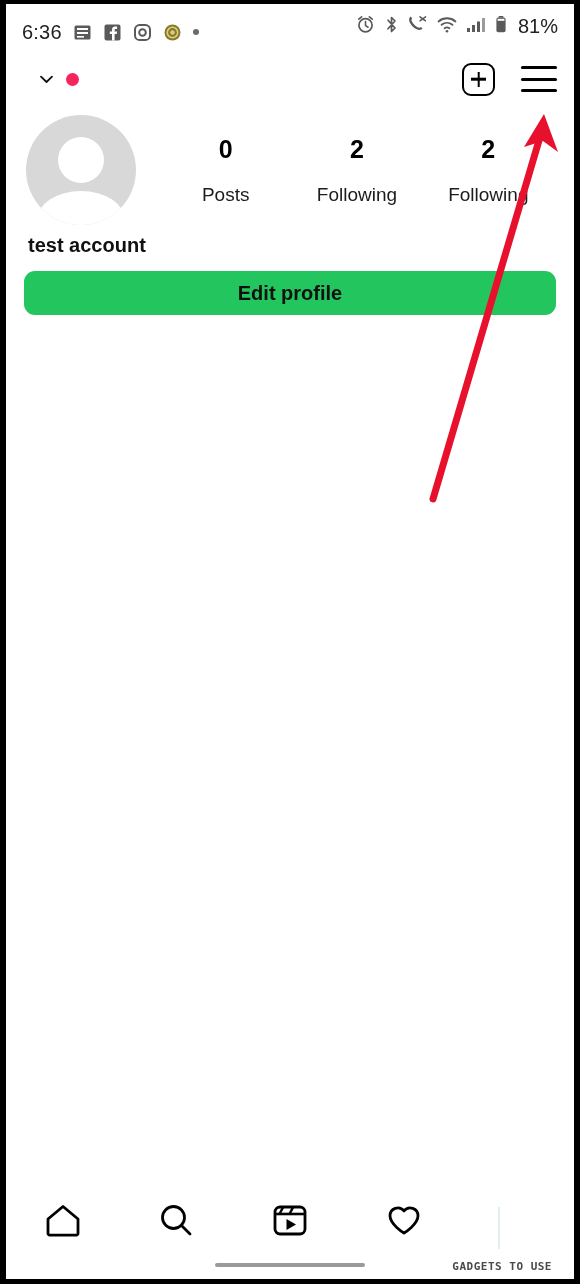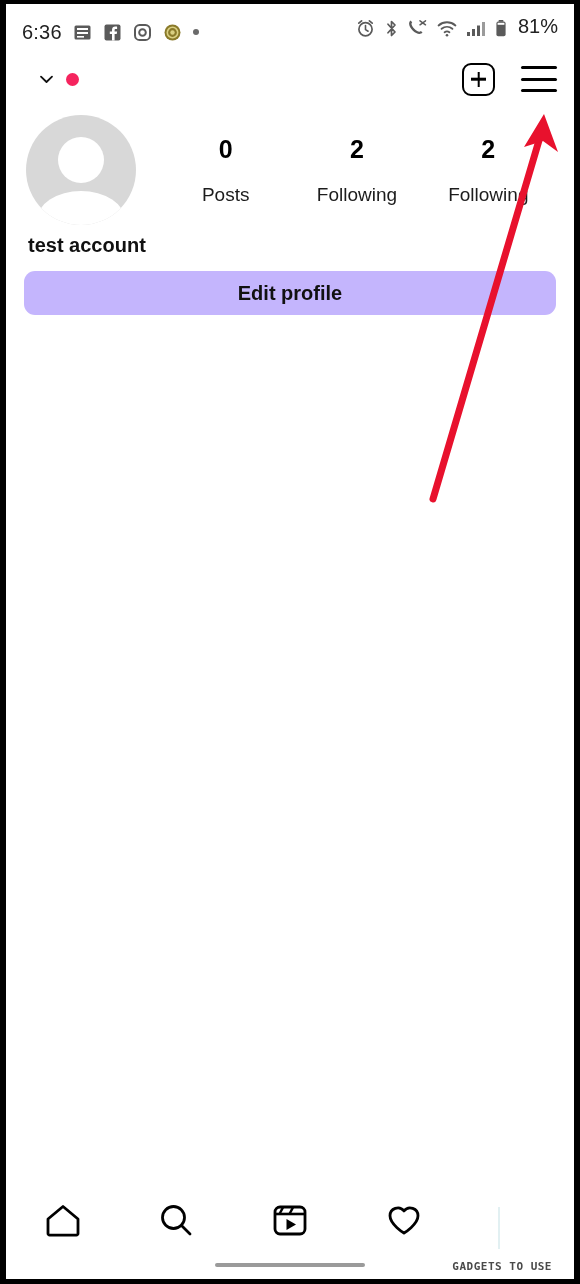--- a/index.html
+++ b/index.html
@@ -22,21 +22,21 @@
 
   
   .statusbar {
     height:44px;
     display:flex; align-items:center;
     padding:0 16px;
     font-size:19px; color:#1c1c1c;
   }
   .sb-left { display:flex; align-items:center; gap:11px;margin-top:12px; }
   .sb-time { font-size:20px; letter-spacing:.2px; color:#222; }
-  .sb-right { margin-left:auto; display:flex; align-items:flex-end; gap:9px; }
+  .sb-right { margin-left:auto; display:flex; align-items:flex-start; gap:9px; }
   .sb-ico { display:inline-flex; align-items:center; justify-content:center; }
   .sb-batt-txt { font-size:20px; color:#222; margin-left:2px; }
   .ni-dot{width:6px;height:6px;border-radius:50%;background:#6a6a6a;}
 
   
   .header {
     height:62px;
     display:flex; align-items:center;
     padding:0 17px 0 22px;
   }
@@ -98,21 +98,21 @@
   .card {
     margin:38px 18px 0 18px;
     background:#efefef;
     border-radius:11px;
     padding:15px 18px 17px 18px;
   }
   .card-title { font-size:20px; font-weight:bold; color:#111; }
   .card-sub { font-size:17px; color:#8e8e8e; margin-top:6px; }
   .btn-edit {
     margin:14px 18px 0 18px;
-    background:#c4b5fd; border-radius:11px;
+    background:#22c55e; border-radius:11px;
     height:44px; display:flex; align-items:center; justify-content:center;
     font-size:20px; font-weight:bold; color:#111;
   }
 
   
   .arrow-layer {
     position:absolute; left:0; top:0; width:100%; height:100%;
     pointer-events:none;
   }
 

